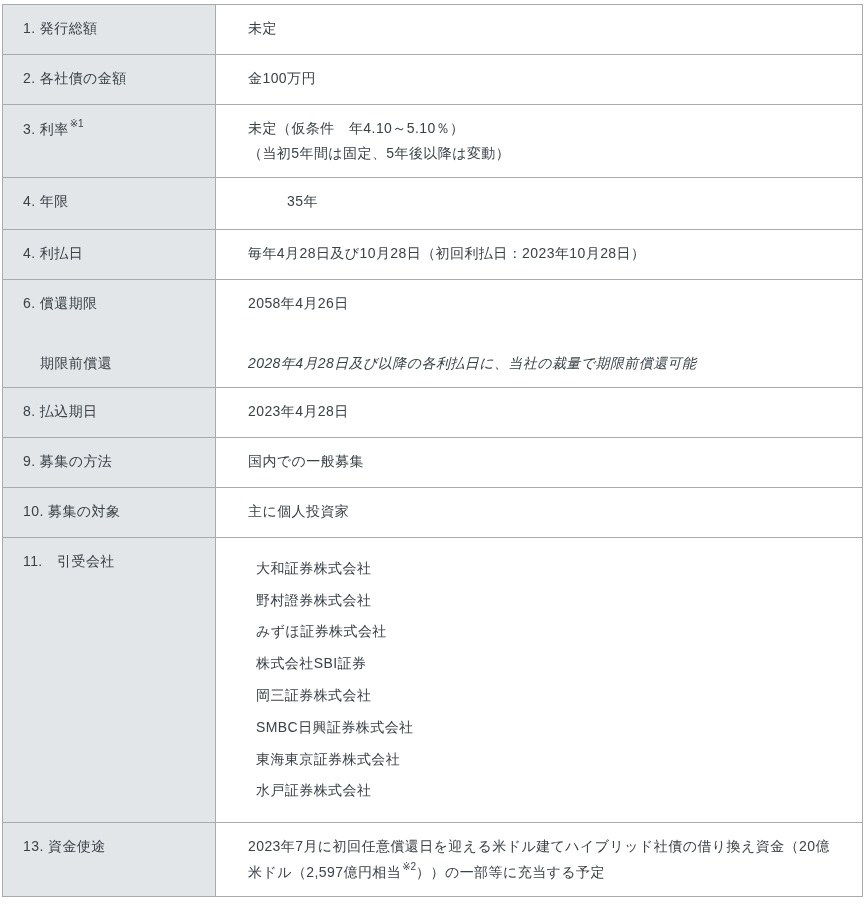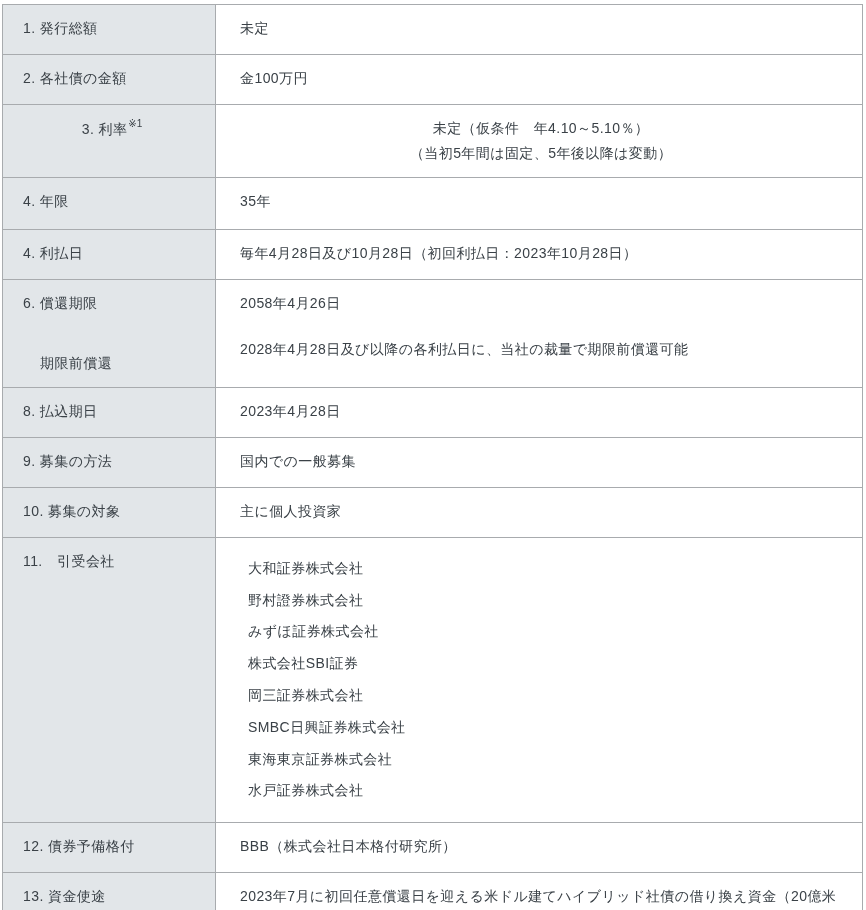--- a/index.html
+++ b/index.html
@@ -35,39 +35,39 @@
   .cell-label{
     flex:0 0 213px;
     width:213px;
     background:var(--label_bg);
     border-right:1px solid var(--border);
     padding-left:20px;
   }
   .cell-value{
     flex:1 1 auto;
     background:var(--value_bg);
-    padding-left:24px;
+    padding-left:32px;
     padding-right:20px;
   }
   .para{margin:0;}
-  .para + .para-spaced{margin-top:20px;}
+  .para + .para-spaced{margin-top:34px;font-style:italic;}
   .sublabel{margin:34px 0 0 17px;}
   .companies{line-height:1.7;}
   .company{margin:8px;}
   sup.note{
     font-size:10px;
     position:relative;
     top:-1px;
     margin-left:1px;
     letter-spacing:0;
   }
   
   .mh50{min-height:50px;}
-  .mh52{min-height:52px;}
-  .mh72{min-height:71px;text-align:center;}
+  .mh52{min-height:52px;gap:39px;}
+  .mh72{min-height:71px;}
   .mh100{min-height:100px;justify-content:flex-end;}
   .mh212{min-height:212px;}
   .mh68{min-height:68px;}
 </style>
 </head>
 <body>
 
 <div class="terms-table">
 
   <div class="row mh50">
@@ -164,28 +164,20 @@
       <p class="para company">野村證券株式会社</p>
       <p class="para company">みずほ証券株式会社</p>
       <p class="para company">株式会社SBI証券</p>
       <p class="para company">岡三証券株式会社</p>
       <p class="para company">SMBC日興証券株式会社</p>
       <p class="para company">東海東京証券株式会社</p>
       <p class="para company">水戸証券株式会社</p>
     </div>
   </div>
 
-  <div class="row mh50">
-    <div class="cell cell-label">
-      <p class="para">12. 債券予備格付</p>
-    </div>
-    <div class="cell cell-value">
-      <p class="para">BBB（株式会社日本格付研究所）</p>
-    </div>
-  </div>
 
   <div class="row mh68">
     <div class="cell cell-label">
       <p class="para">13. 資金使途</p>
     </div>
     <div class="cell cell-value">
       <p class="para"><span>2023年7月に初回任意償還日を迎える米ドル建てハイブリッド社債の借り換え資金（20億米ドル（2,597億円相当</span><sup class="note">※2</sup><span>））の一部等に充当する予定</span></p>
     </div>
   </div>
 

